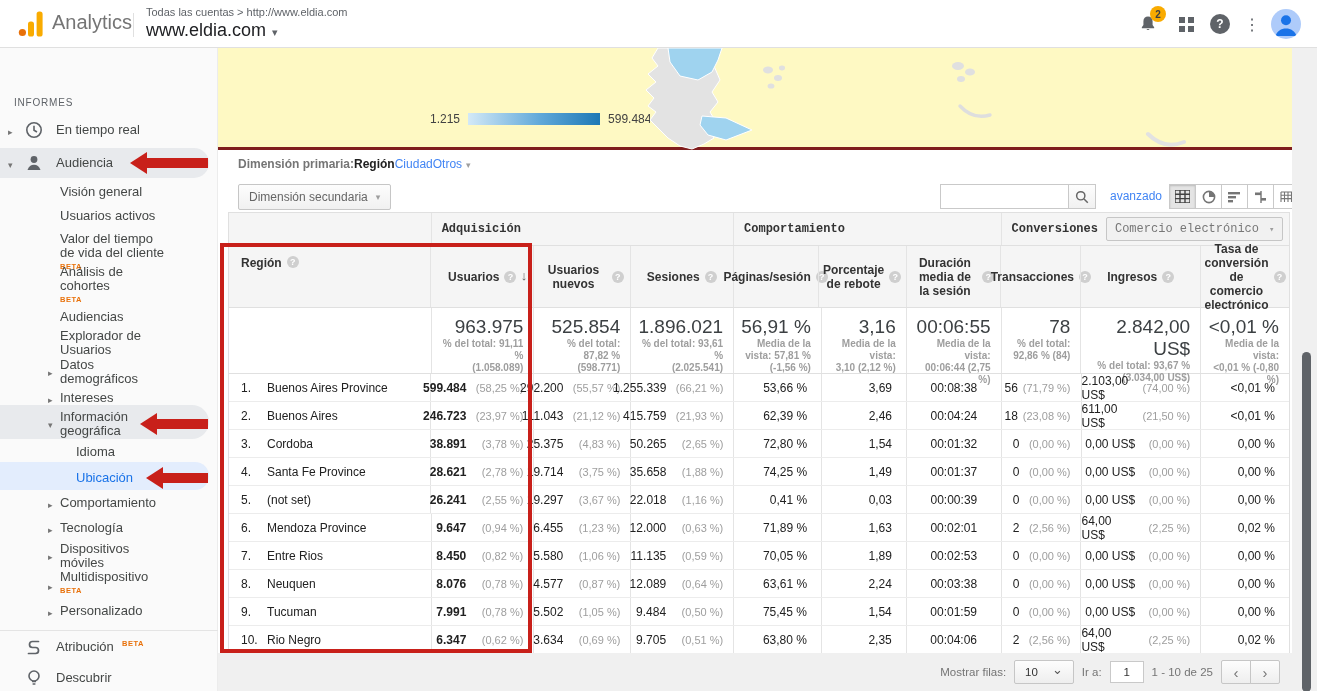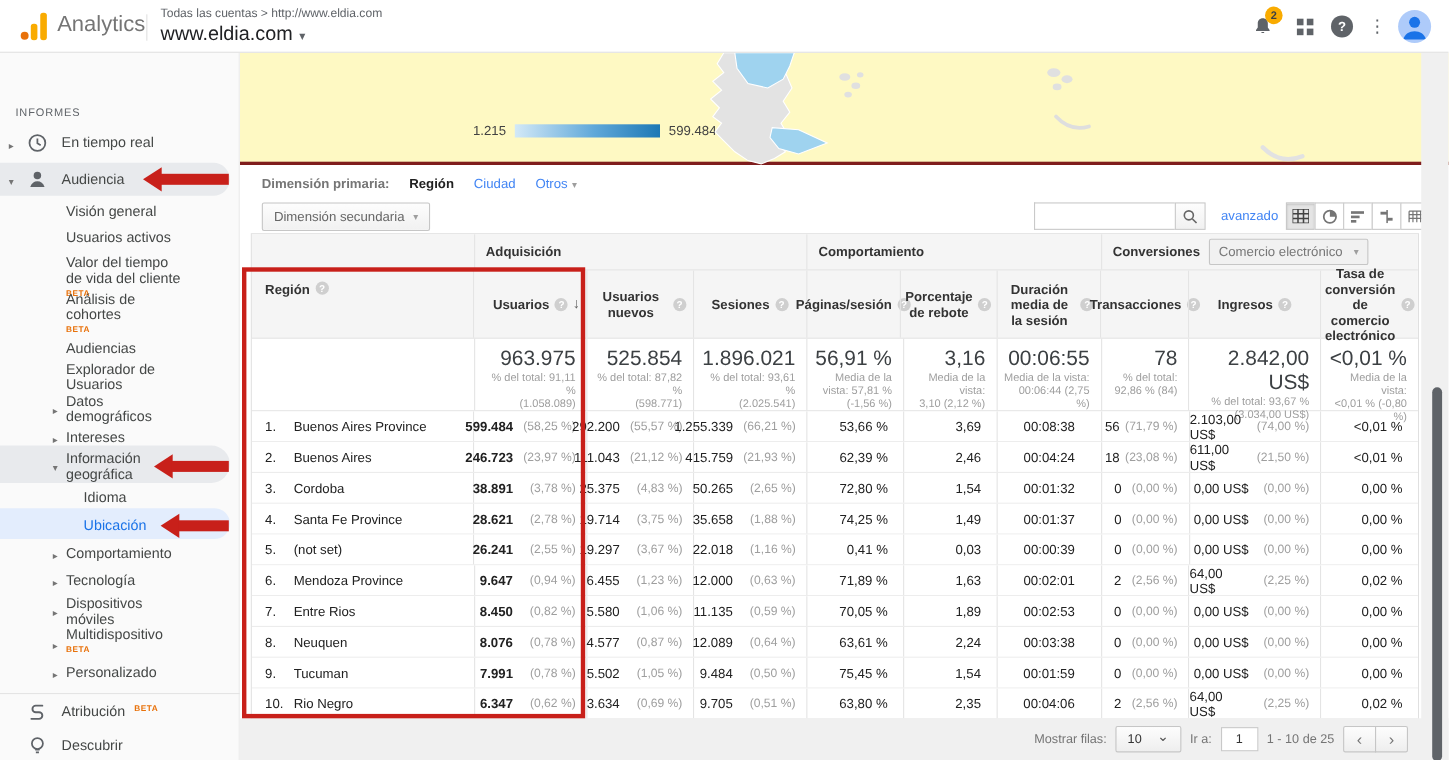--- a/index.html
+++ b/index.html
@@ -60,22 +60,22 @@
 
   
   #main { position:absolute; left:218px; top:48px; width:1099px; height:643px; background:#fff; }
   #map-area { position:absolute; left:0; top:0; width:1099px; height:102px; background:#fef9c3;
               border-bottom:3px solid #7f1d1d; }
   #legend { position:absolute; left:212px; top:64px; display:flex; align-items:center; gap:8px;
             font-size:12px; color:#424242; }
   #legend .bar { width:132px; height:12px; background:linear-gradient(to right,#d3e9f7,#5fa8d9 55%,#1d78b5); }
   #map-svg { position:absolute; left:410px; top:0; }
 
-  #primary-row { position:absolute; left:20px; top:112px; height:32px; display:flex; 
-                 gap:18px; font-size:12px; }
+  #primary-row { position:absolute; left:20px; top:100px; height:32px; display:flex; align-items:center;
+                 gap:0; font-size:12px; }
   #primary-row .plabel { color:#757575; font-weight:bold; }
   #primary-row .sel { color:#212121; font-weight:bold; }
   .bluelink { color:#4285f4; cursor:pointer; text-decoration:none; }
   .link-caret::after { content:"\25BE"; color:#9e9e9e; font-size:9px; margin-left:4px; }
 
   #secondary-row { position:absolute; left:0; top:134px; width:1099px; height:32px; }
   #sec-btn { position:absolute; left:20px; top:2px; height:26px; padding:0 10px; font-size:12px; color:#666;
       background:linear-gradient(#fdfdfd,#f1f1f1); border:1px solid #c6c6c6; border-radius:2px;
       display:flex; align-items:center; gap:8px; cursor:pointer; }
   #sec-btn::after { content:"\25BE"; color:#9e9e9e; font-size:9px; }
@@ -91,38 +91,38 @@
 
   
   #table { position:absolute; left:10px; top:164px; width:1062px; border:1px solid #e0e0e0; font-size:12px; }
   .trow { display:flex; }
   .cell { border-left:1px solid #e4e4e4; position:relative; }
   .cell:first-child { border-left:none; }
   .c0{width:202px}.c1{width:103px}.c2{width:97px}.c3{width:103px}.c4{width:88px}
   .c5{width:85px}.c6{width:95px}.c7{width:80px}.c8{width:120px}.c9{width:89px}
   .g1{width:303px}.g2{width:268px}.g3{width:289px}
   #grp-row { height:33px; background:#f5f5f5; border-bottom:1px solid #e0e0e0; }
-  #grp-row .cell { display:flex; align-items:center; padding-left:10px; font-weight:bold; color:#333; }
+  #grp-row .cell { display:flex; align-items:center; padding-left:10px; font-weight:bold; color:#333;font-family:Liberation Mono, monospace; }
   #ecom-select { margin-left:8px; height:24px; padding:0 8px; border:1px solid #c6c6c6; border-radius:2px;
       background:#f1f1f1; color:#777; font-weight:normal; display:flex; align-items:center; gap:10px; cursor:pointer; }
   #ecom-select::after { content:"\25BE"; color:#9e9e9e; font-size:9px; }
   #hdr-row { height:62px; background:#f5f5f5; border-bottom:1px solid #e0e0e0; }
   #hdr-row .cell { display:flex; align-items:center; justify-content:center; text-align:center;
       font-weight:bold; color:#333; padding:2px 6px; line-height:14px; }
   #hdr-row .cell.h-region { justify-content:flex-start; align-items:flex-start; padding:10px 0 0 12px; }
   .qbadge { display:inline-block; width:12px; height:12px; border-radius:50%; background:#cfcfcf;
       color:#fff; font-size:9px; line-height:12px; text-align:center; margin-left:5px; flex:none; }
   .qbadge::after { content:"?"; }
   .sort-arrow { position:absolute; right:6px; top:50%; margin-top:-8px; color:#616161; font-size:13px; }
   .sort-arrow::after { content:"\2193"; }
 
   #totals-row { height:66px; background:#fff; border-bottom:1px solid #e0e0e0; }
   #totals-row .cell { padding:8px 10px 0 6px; text-align:right; }
   #totals-row .big { font-size:19px; color:#3c4043; line-height:22px; }
-  #totals-row .sub { font-size:10px; color:#9e9e9e; line-height:12px; }
+  #totals-row .sub { font-size:10px; color:#9e9e9e; line-height:12px;font-weight:bold; }
 
   .drow { height:28px; border-bottom:1px solid #ececec; background:#fff; }
   .drow .cell { display:flex; align-items:center; }
   .region-cell { padding-left:12px; color:#212121; }
   .region-cell .rank { width:26px; color:#212121; }
   .num { justify-content:flex-end; padding-right:10px; color:#212121; }
   .num .pct { color:#9e9e9e; font-size:11px; margin-left:5px; min-width:52px; text-align:right; }
   .num b { font-weight:bold; }
   .num.center { justify-content:center; padding-right:0; }
   .num.solo { padding-right:14px; }

